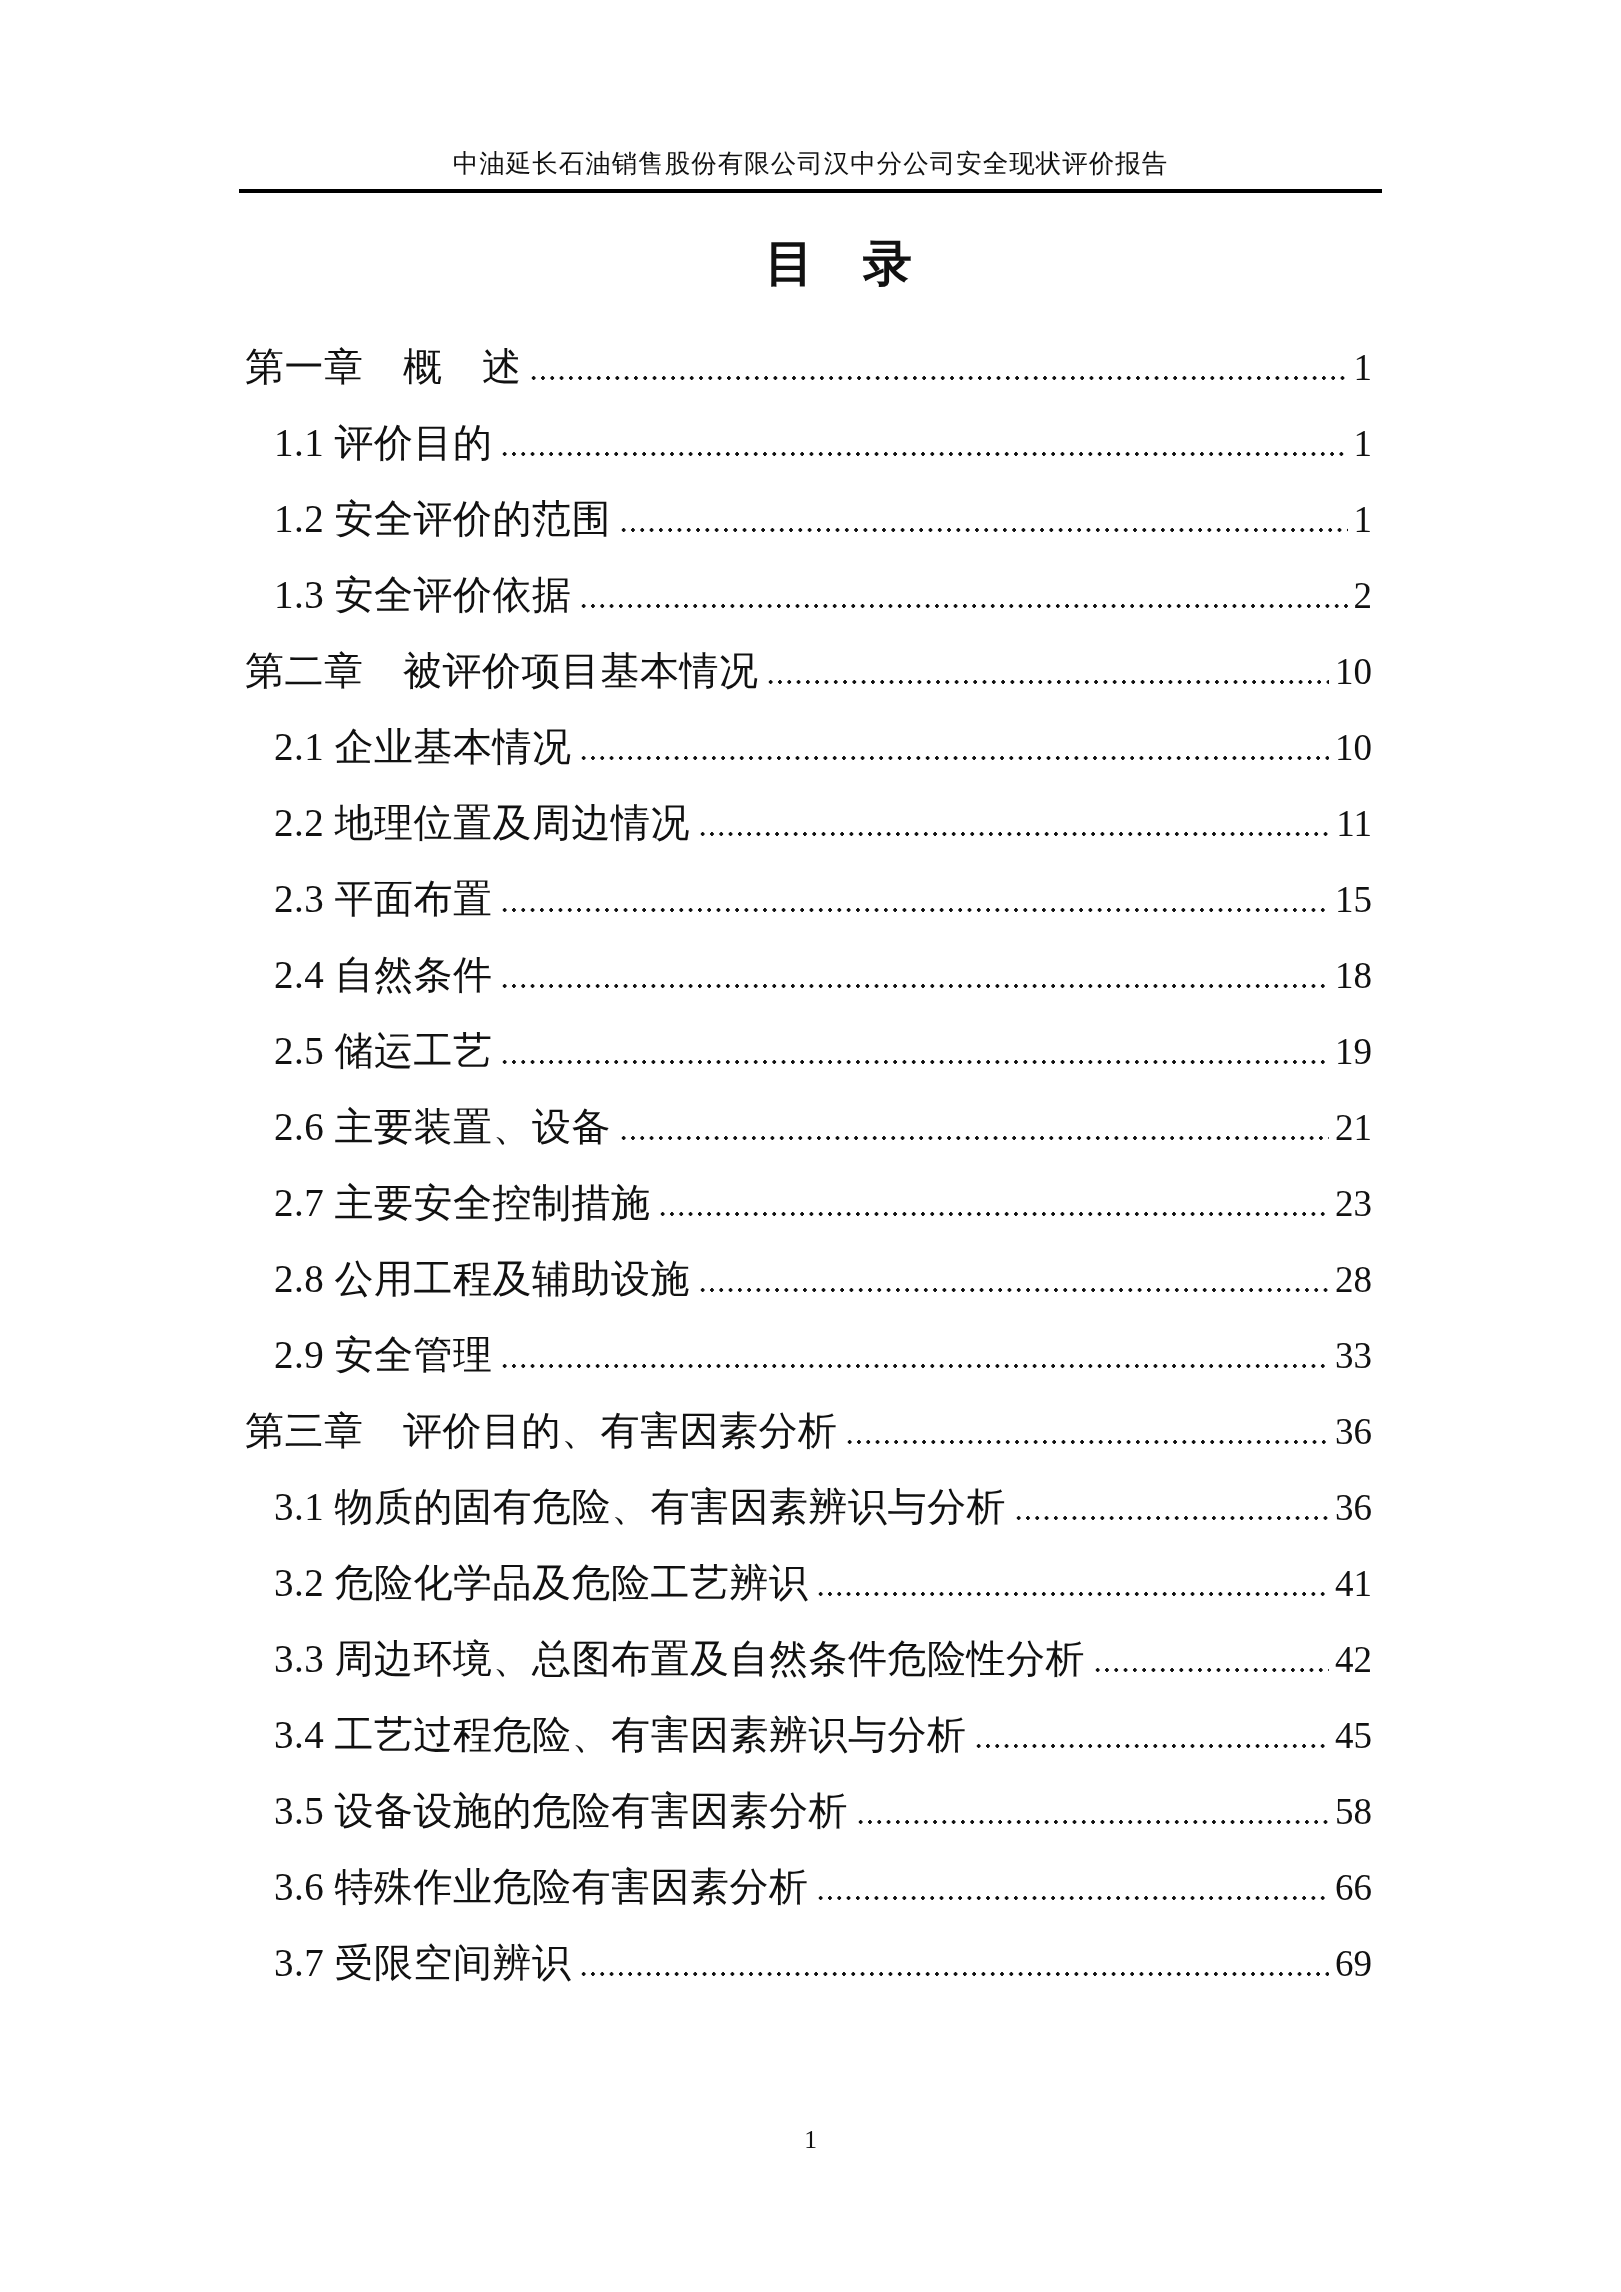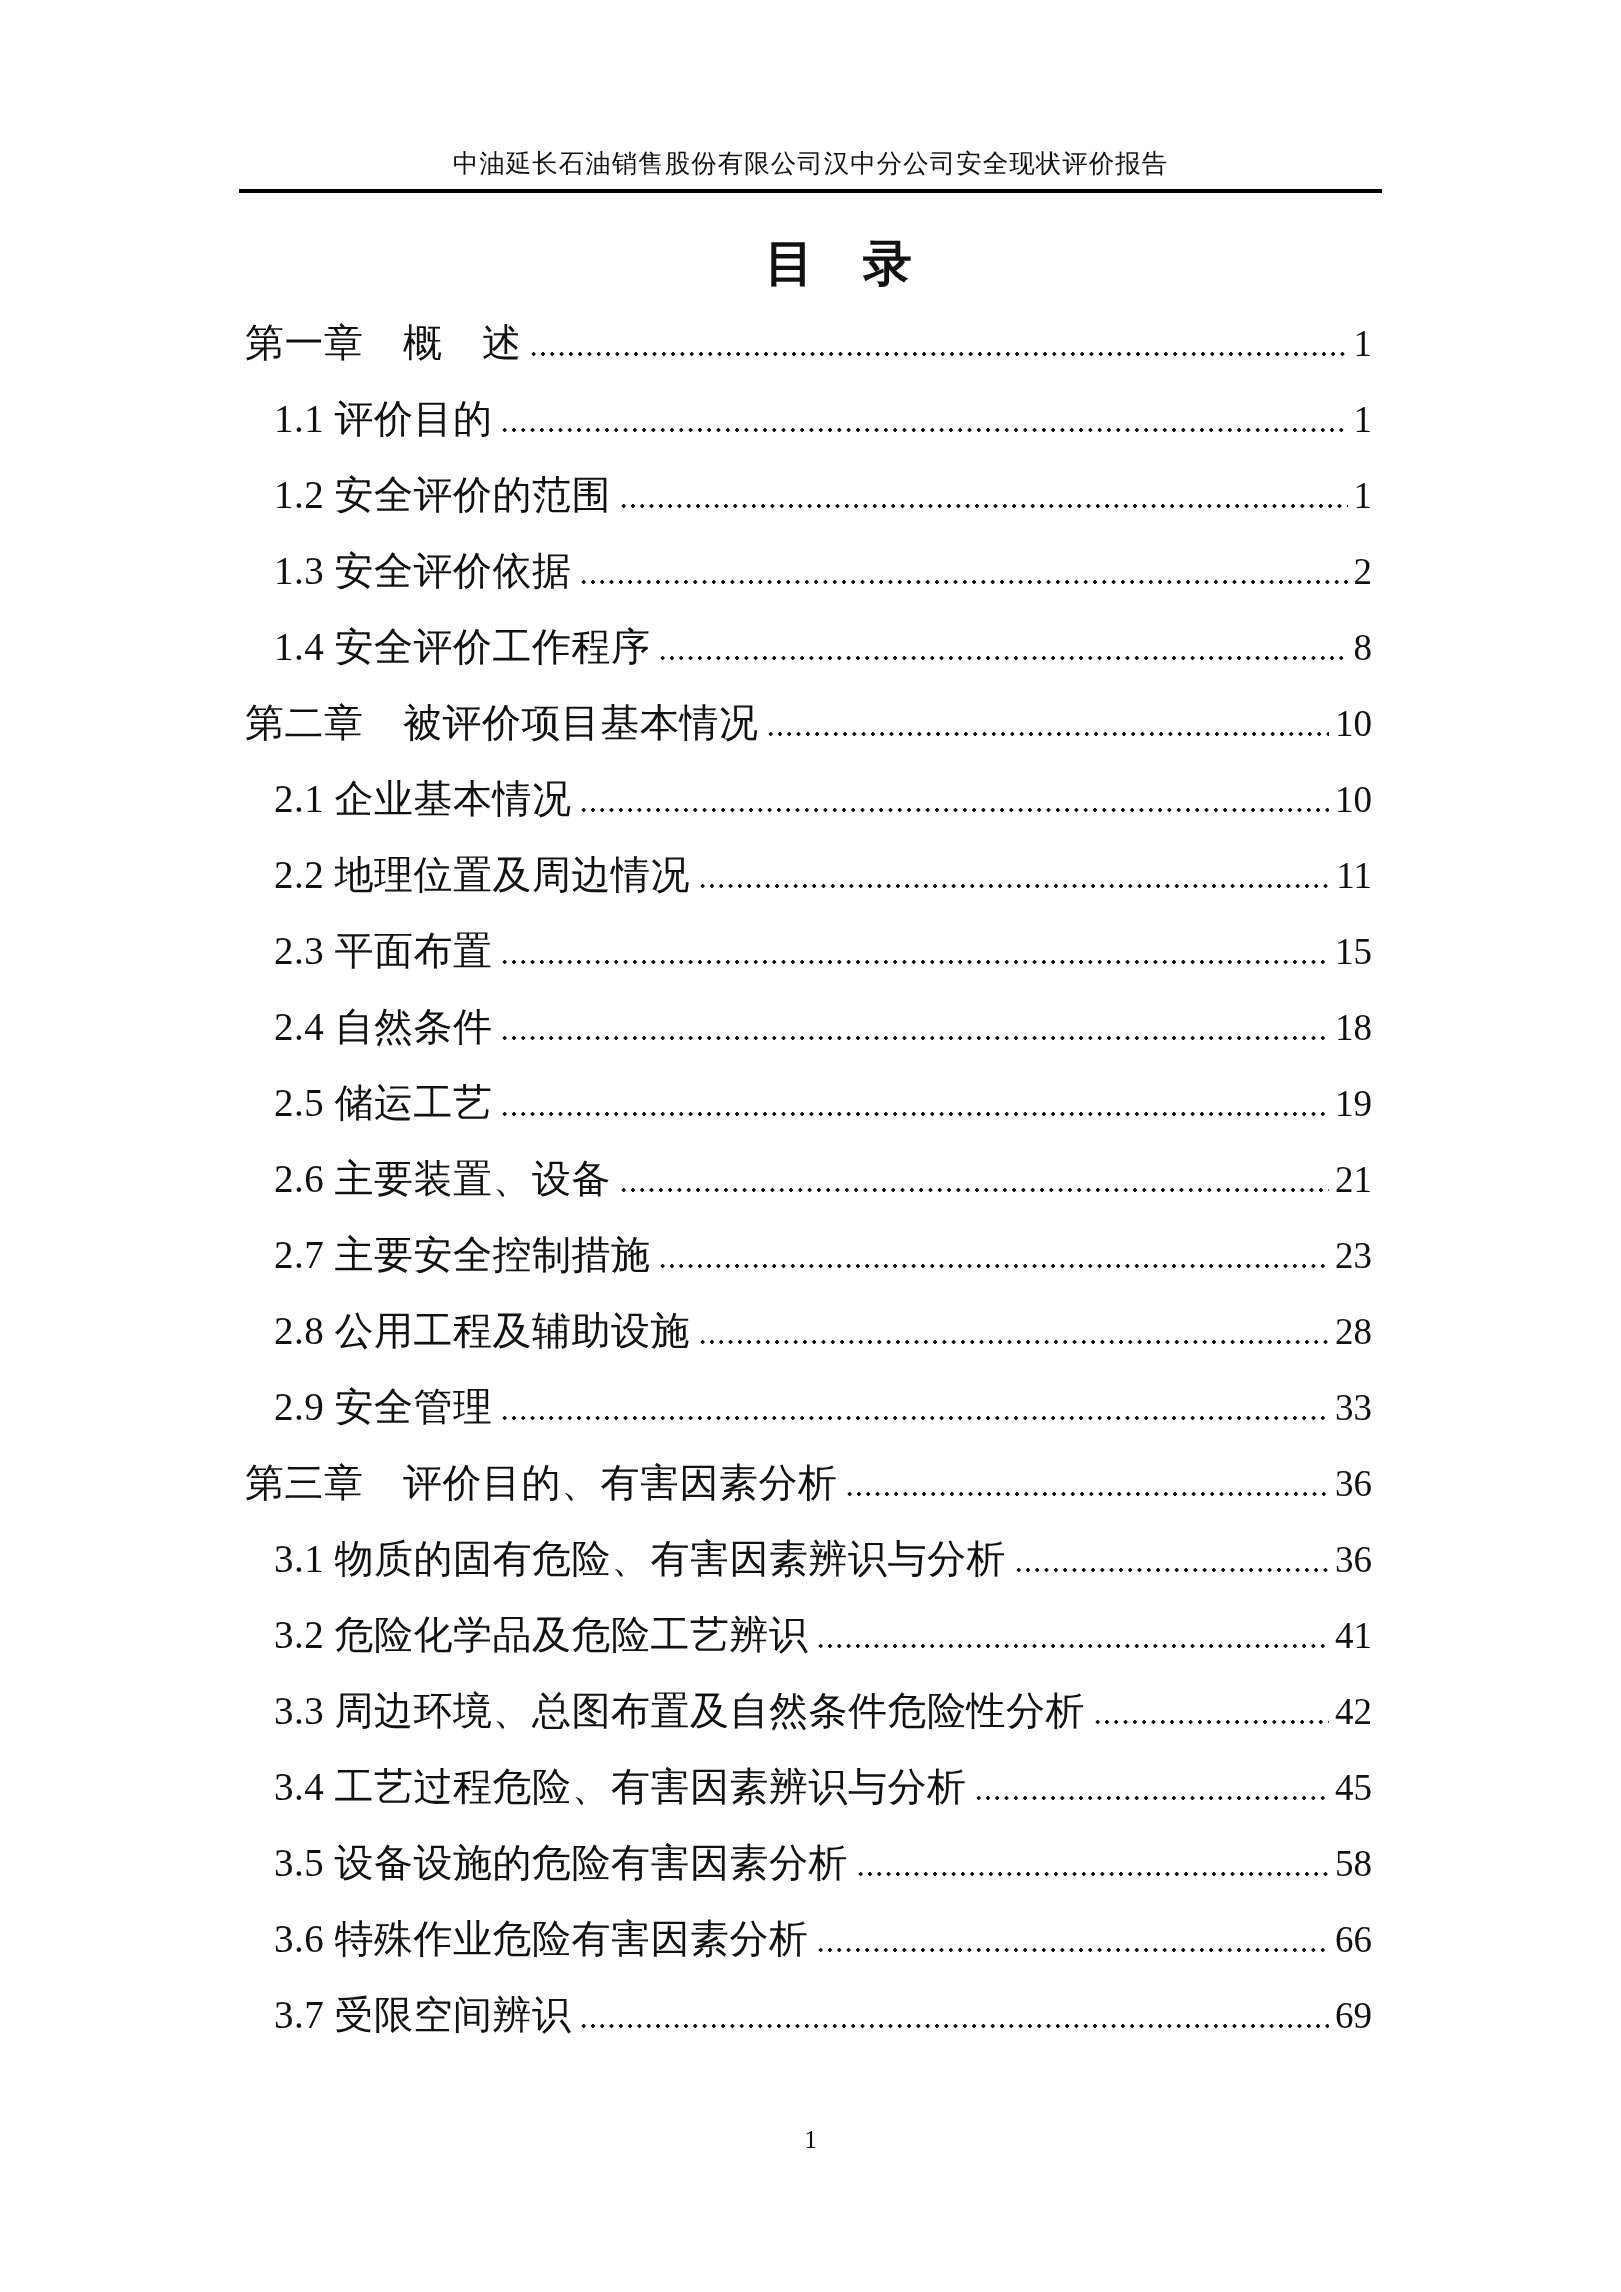--- a/index.html
+++ b/index.html
@@ -40,21 +40,21 @@
     text-align: center;
     font-size: 49px;
     line-height: 61px;
     font-weight: bold;
     margin-left: 28px;
   }
 
   
   .toc {
     position: absolute;
-    top: 316px;
+    top: 340px;
     left: 245px;
     width: 1127px;
     font-family: Liberation Serif, serif;
   }
   .toc-row {
     display: flex;
     align-items: baseline;
     height: 76px;
     font-size: 39px;
     white-space: nowrap;
@@ -114,25 +114,20 @@
     <div class="toc-row level-2">
     <span class="toc-label">1.2 安全评价的范围</span>
     <span class="toc-leader"></span>
     <span class="toc-page">1</span>
   </div>
     <div class="toc-row level-2">
     <span class="toc-label">1.3 安全评价依据</span>
     <span class="toc-leader"></span>
     <span class="toc-page">2</span>
   </div>
-    <div class="toc-row level-2">
-    <span class="toc-label">1.4 安全评价工作程序</span>
-    <span class="toc-leader"></span>
-    <span class="toc-page">8</span>
-  </div>
     <div class="toc-row level-1">
     <span class="toc-label">第二章　被评价项目基本情况</span>
     <span class="toc-leader"></span>
     <span class="toc-page">10</span>
   </div>
     <div class="toc-row level-2">
     <span class="toc-label">2.1 企业基本情况</span>
     <span class="toc-leader"></span>
     <span class="toc-page">10</span>
   </div>

